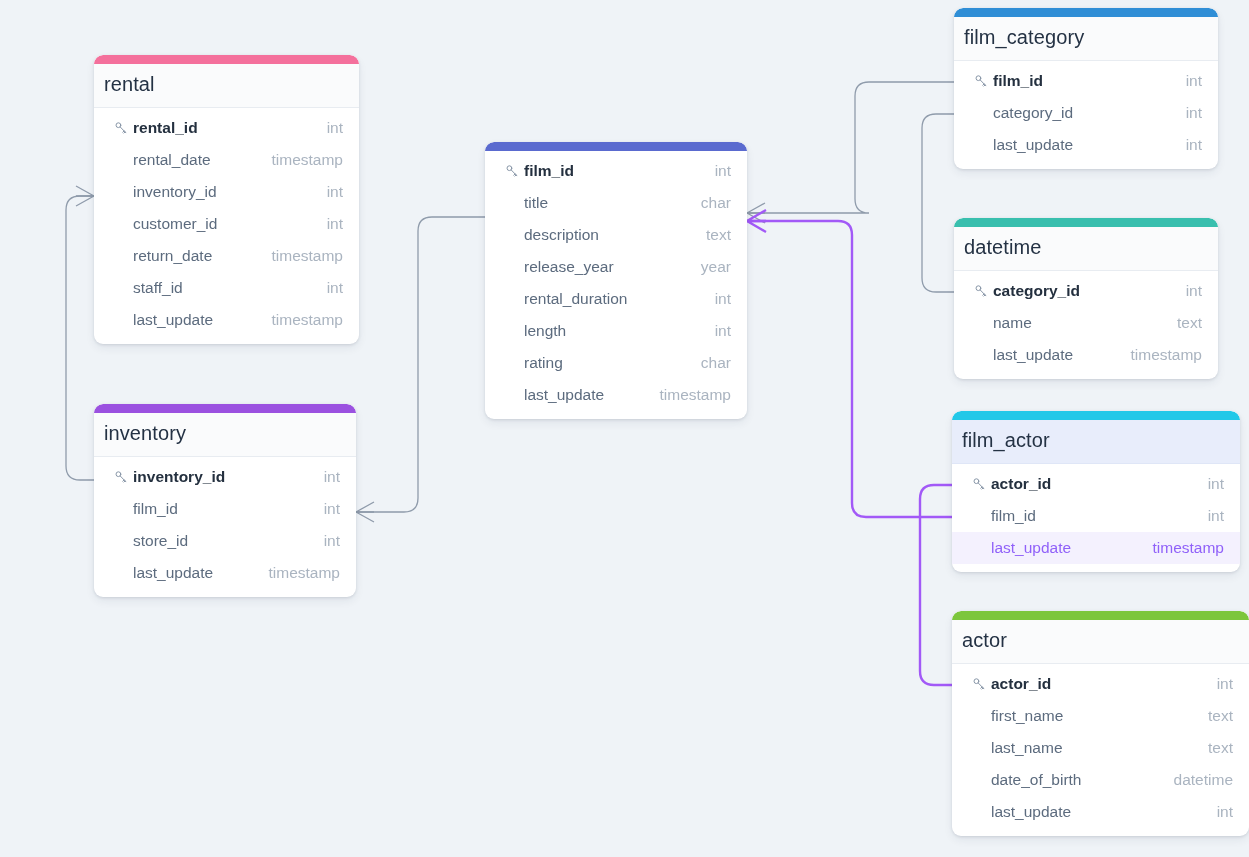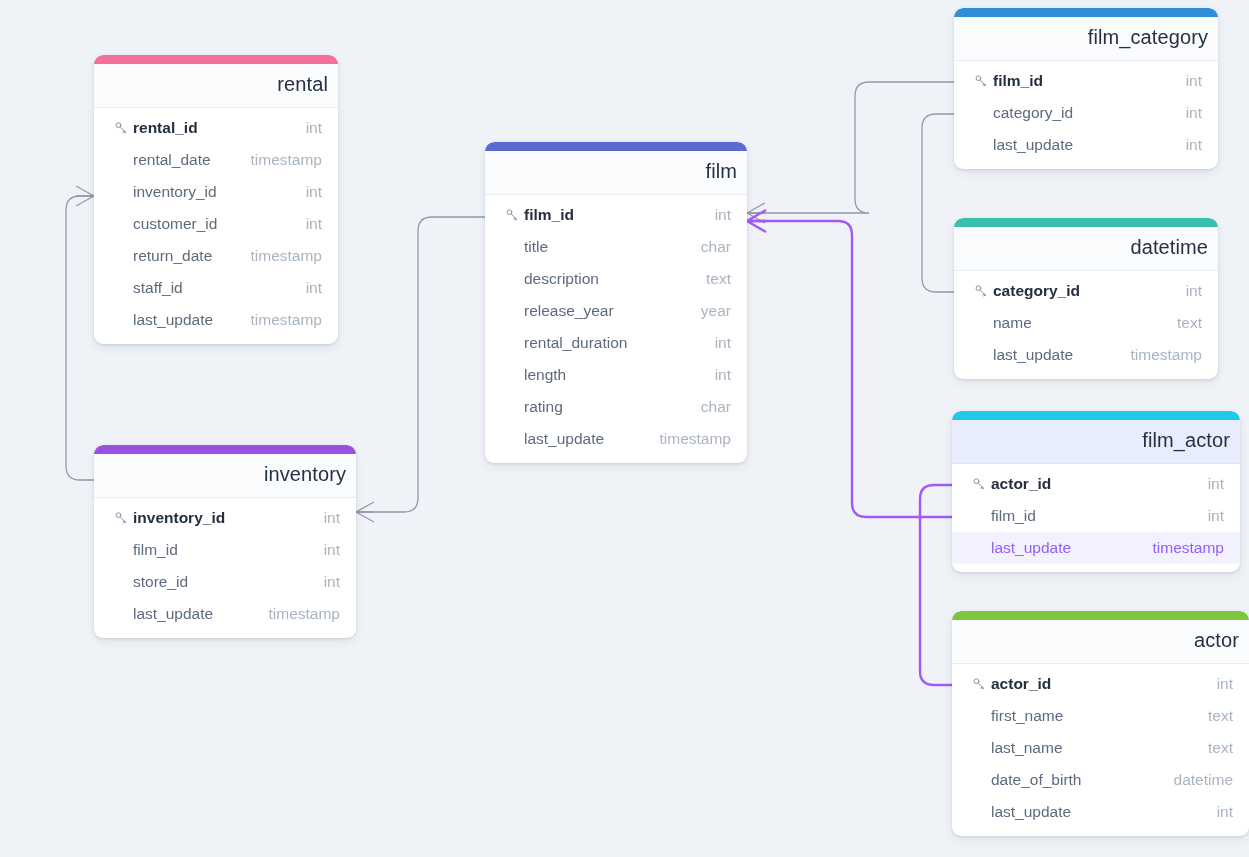--- a/index.html
+++ b/index.html
@@ -38,21 +38,21 @@
     box-shadow: 0 1px 3px rgba(30,45,70,0.13), 0 4px 10px rgba(30,45,70,0.07);
     overflow: hidden;
     box-sizing: border-box;
   }
   .accent-bar {
     height: 9px;
     width: 100%;
     border-radius: 9px 9px 0 0;
   }
   .table-title {
-    text-align: right;
+    text-align: left;
     font-size: 20px;
     color: #243244;
     padding: 9px 10px 11px 10px;
     background: #fafbfc;
     border-bottom: 1px solid #e8ecf1;
     letter-spacing: 0.1px;
   }
   .table-node.selected .table-title {
     background: #e8edfb;
     border-bottom: 1px solid #dfe6f7;
@@ -136,21 +136,21 @@
       <path d="M 747 221 L 838 221 Q 852 221 852 235 L 852 503 Q 852 517 866 517 L 952 517" fill="none" stroke="#a259f7" stroke-width="2.4"></path>
       <path d="M 747 221 L 766 210 M 747 221 L 766 221 M 747 221 L 766 232" fill="none" stroke="#a259f7" stroke-width="2.4"></path>
     </g>
 
     <g>
       <path d="M 952 485 L 934 485 Q 920 485 920 499 L 920 671 Q 920 685 934 685 L 952 685" fill="none" stroke="#a259f7" stroke-width="2.4"></path>
     </g>
   </svg>
 
   <div id="tables-layer">
-      <div class="table-node" style="left: 94px; top: 55px; width: 244px;">
+      <div class="table-node" style="left: 94px; top: 55px; width: 265px;">
     <div class="accent-bar" style="background: rgb(244, 112, 156);"></div>
     <div class="table-title">rental</div>
     <div class="fields">
           <div class="field-row pk">
     <span class="key-slot">
               <svg width="14" height="14" viewBox="0 0 24 24" class="key-icon">
                 <g fill="none" stroke="#8795a6" stroke-width="1.7" stroke-linecap="round">
                   <circle cx="7.6" cy="7.2" r="4.1"></circle>
                   <path d="M10.7 10.3 L20.4 20.2 M17.3 17.0 L15.0 19.2 M19.0 18.7 L17.0 20.7"></path>
                 </g>
@@ -191,21 +191,21 @@
     <span class="field-type">int</span>
   </div>
           <div class="field-row">
     <span class="key-slot"></span>
     <span class="field-name">last_update</span>
     <span class="spacer"></span>
     <span class="field-type">timestamp</span>
   </div>
         </div>
   </div>
-      <div class="table-node" style="left: 94px; top: 404px; width: 262px; margin-top: 41px;">
+      <div class="table-node" style="left: 94px; top: 404px; width: 262px;">
     <div class="accent-bar" style="background: rgb(155, 81, 224);"></div>
     <div class="table-title">inventory</div>
     <div class="fields">
           <div class="field-row pk">
     <span class="key-slot">
               <svg width="14" height="14" viewBox="0 0 24 24" class="key-icon">
                 <g fill="none" stroke="#8795a6" stroke-width="1.7" stroke-linecap="round">
                   <circle cx="7.6" cy="7.2" r="4.1"></circle>
                   <path d="M10.7 10.3 L20.4 20.2 M17.3 17.0 L15.0 19.2 M19.0 18.7 L17.0 20.7"></path>
                 </g>
@@ -230,21 +230,20 @@
           <div class="field-row">
     <span class="key-slot"></span>
     <span class="field-name">last_update</span>
     <span class="spacer"></span>
     <span class="field-type">timestamp</span>
   </div>
         </div>
   </div>
       <div class="table-node" style="left: 485px; top: 142px; width: 262px;">
     <div class="accent-bar" style="background: rgb(90, 106, 207);"></div>
-    <div class="table-title">film</div>
     <div class="fields">
           <div class="field-row pk">
     <span class="key-slot">
               <svg width="14" height="14" viewBox="0 0 24 24" class="key-icon">
                 <g fill="none" stroke="#8795a6" stroke-width="1.7" stroke-linecap="round">
                   <circle cx="7.6" cy="7.2" r="4.1"></circle>
                   <path d="M10.7 10.3 L20.4 20.2 M17.3 17.0 L15.0 19.2 M19.0 18.7 L17.0 20.7"></path>
                 </g>
               </svg>
             </span>

